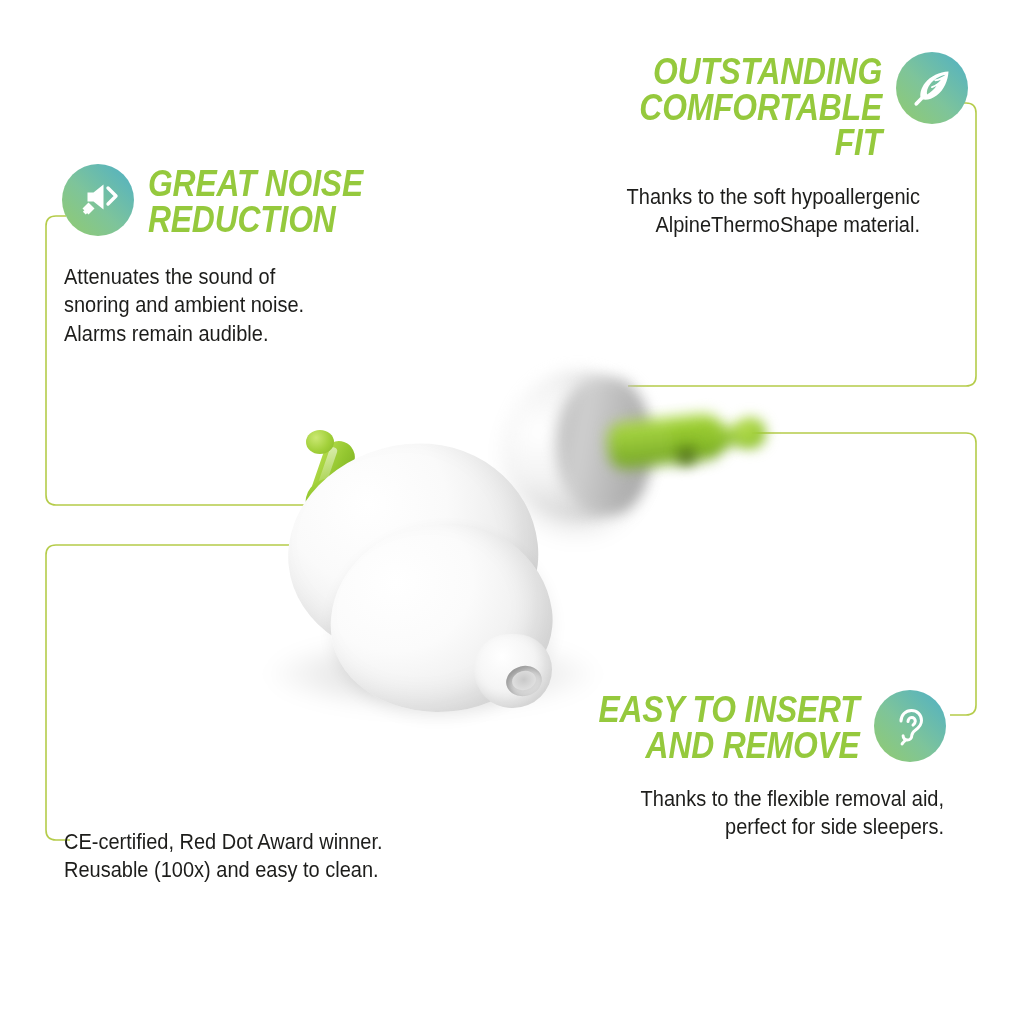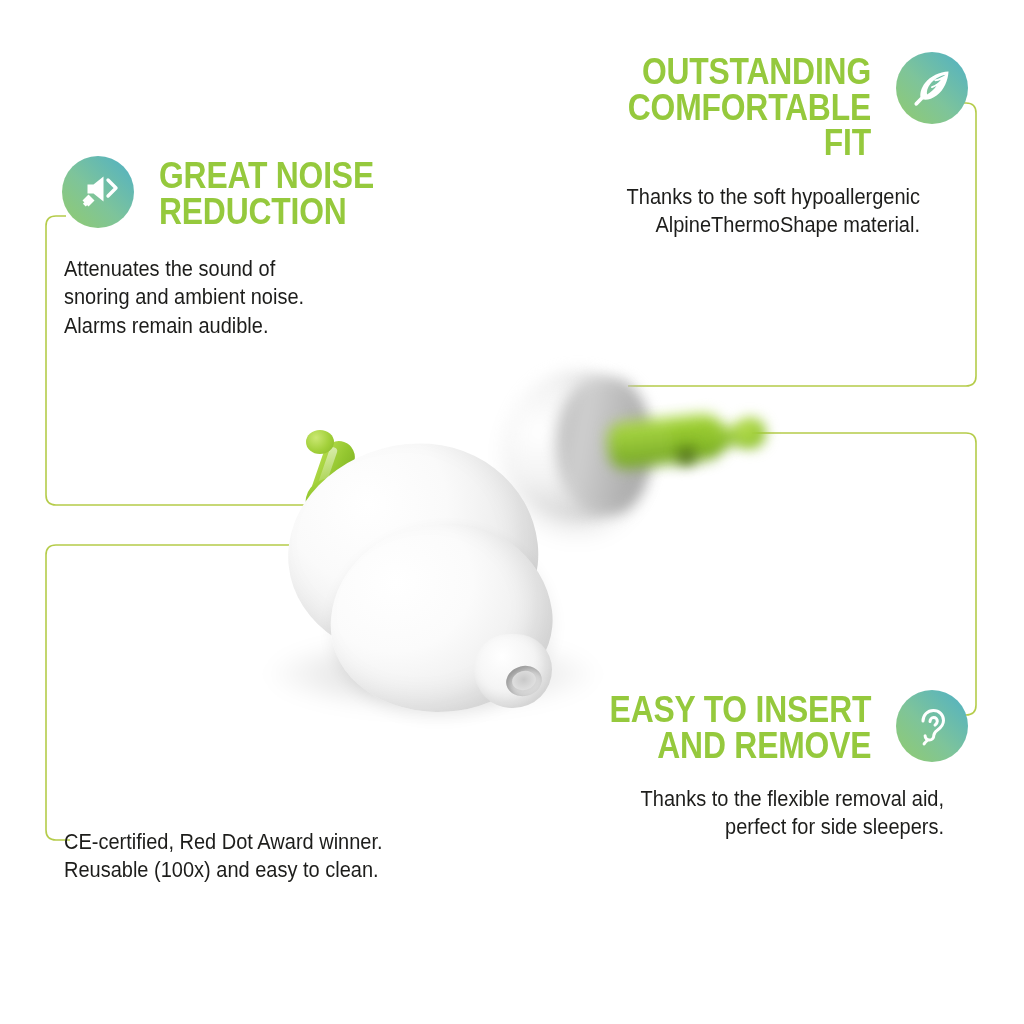--- a/index.html
+++ b/index.html
@@ -116,21 +116,21 @@
     border-radius:50%;
   }
   .fg-stem-hl{
     position:absolute;left:322px;top:446px;width:8px;height:52px;
     background:linear-gradient(180deg,rgba(255,255,255,.55),rgba(255,255,255,0));
     border-radius:6px;transform:rotate(19deg);
   }
 
   
   .block{position:absolute;}
-  .head-row{display:flex;align-items:flex-start;gap:25px;}
+  .head-row{display:flex;align-items:flex-start;gap:14px;font-style:italic;}
   .title{
     font-family:"Liberation Sans", sans-serif;
     font-weight:700;
     font-size:37px;
     line-height:0.96;
     letter-spacing:-0.2px;
     text-transform:uppercase;
     transform:scaleX(.86);
     white-space:pre-line;
   }
@@ -192,21 +192,21 @@
   <svg width="0" height="0" style="position:absolute" aria-hidden="true">
     <defs>
       <linearGradient id="badgeGrad" x1="0" y1="1" x2="1" y2="0">
         <stop offset="0%" stop-color="#92cb6e"></stop>
         <stop offset="45%" stop-color="#7ec49a"></stop>
         <stop offset="100%" stop-color="#4fb0c6"></stop>
       </linearGradient>
     </defs>
   </svg>
 
-  <div class="block" style="left:62px;top:156px;width:400px;">
+  <div class="block" style="left:62px;top:164px;width:400px;">
     <div class="head-row">
       <span class="icon-badge">
         <svg width="72" height="72" viewBox="0 0 72 72">
           <circle cx="36" cy="36" r="36" fill="url(#badgeGrad)"></circle>
           <g fill="#ffffff">
             <path d="M41.5 20.5 L41.5 45.5 L31.5 37.5 L25.5 37.5 L25.5 28.5 L31.5 28.5 Z"></path>
             <path d="M20.5 44.5 L26.5 38.5 L32.5 44.5 L26.5 50.5 Z"></path>
             <rect x="23.5" y="41.5" width="4" height="9" transform="rotate(45 25.5 46)"></rect>
           </g>
           <path d="M46 24 l8 8 -8 8" stroke="#ffffff" stroke-width="3.4" fill="none" stroke-linecap="round" stroke-linejoin="round"></path>
@@ -231,21 +231,21 @@
             <path d="M52.5 19.5 c-9 0.5 -18 4.5 -23.5 11.5 c-3.8 4.9 -5 9.8 -4.6 13.9 l-5.4 5.6 c-0.8 0.8 -0.8 2 0 2.7 c0.8 0.8 2 0.7 2.7 -0.1 l5.3 -5.5 c4.2 0.6 9.2 -0.6 13.6 -4 c7.6 -5.8 11.4 -15.1 11.9 -24.1 z M31 42.6 c-0.6 -3.2 0.4 -7 3.3 -10.7 c3.6 -4.6 9.4 -7.9 15.3 -9.2 c-2.8 2.2 -6.6 3.9 -10.4 4.7 c-0.6 0.1 -0.9 0.6 -0.8 1.1 c0.1 0.5 0.6 0.8 1.2 0.7 c1.8 -0.3 3.6 -0.8 5.3 -1.5 c-2.4 3 -5.7 5.4 -9.2 6.6 c-0.5 0.2 -0.8 0.7 -0.6 1.2 c0.2 0.5 0.7 0.7 1.2 0.5 c1.4 -0.5 2.8 -1.2 4.1 -2 c-2.7 3.9 -6.3 6.9 -9.4 8.6 z"></path>
           </g>
         </svg>
       </span>
     </div>
     <div class="body t-right" style="margin-top:22px;margin-right:48px;">Thanks to the soft hypoallergenic
 AlpineThermoShape material.</div>
   </div>
 
   <div class="block" style="left:556px;top:690px;width:412px;text-align:right;">
-    <div class="head-row" style="justify-content:flex-end;">
+    <div class="head-row" style="">
       <span class="title t-right" style="color:#95c93d;padding-top:2px;">EASY TO INSERT
 AND REMOVE</span>
       <span class="icon-badge">
         <svg width="72" height="72" viewBox="0 0 72 72">
           <circle cx="36" cy="36" r="36" fill="url(#badgeGrad)"></circle>
           <g stroke="#ffffff" stroke-width="3" fill="none" stroke-linecap="round" stroke-linejoin="round">
             <path d="M27 31 c0 -6 4.6 -10.5 10.4 -10.5 c5.8 0 10.1 4.3 10.1 10 c0 5.2 -3.4 7.6 -6.1 9.6 c-2.3 1.7 -3.6 3 -3.6 5.4 c0 2.6 -1.9 4.6 -4.4 4.6 c-2.4 0 -4.3 -1.9 -4.3 -4.3"></path>
             <path d="M34 31.5 c0 -2.2 1.6 -3.9 3.7 -3.9 c2 0 3.6 1.6 3.6 3.6 c0 1.8 -1 2.8 -2.3 3.9"></path>
             <path d="M31.2 50.5 c-1.4 1.3 -2.4 2.3 -3.1 3.4"></path>
           </g>

